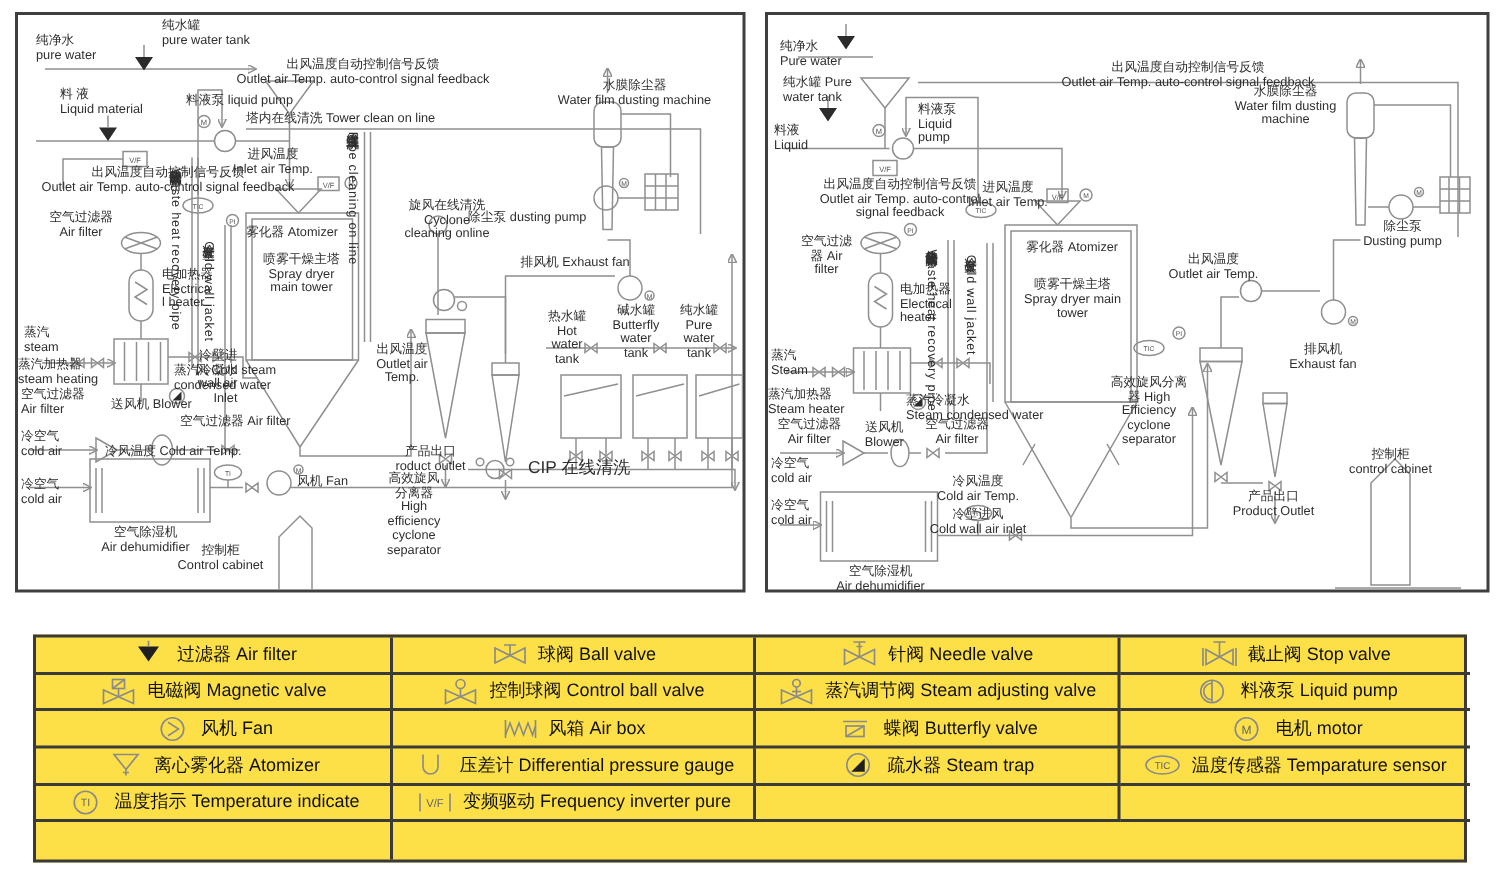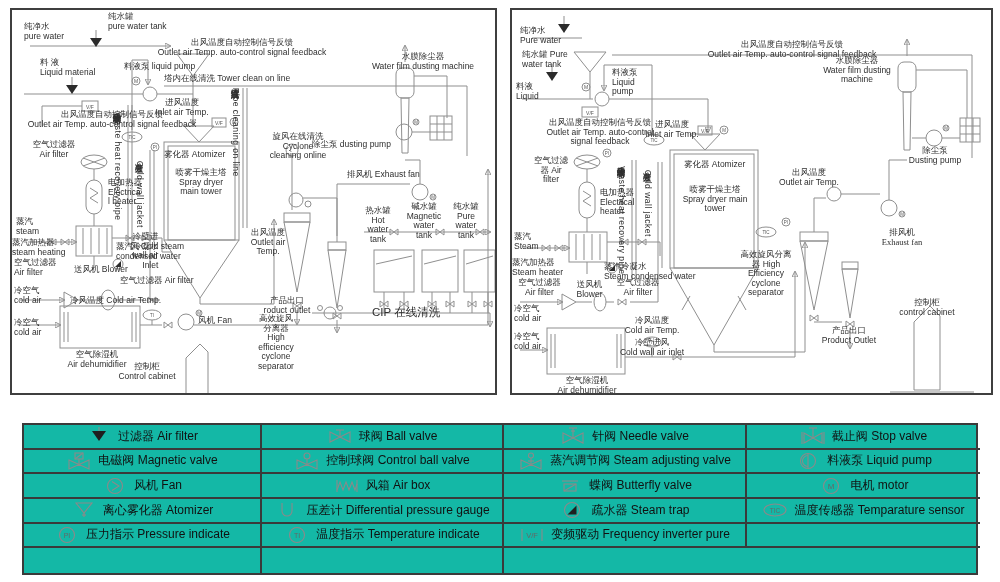--- a/index.html
+++ b/index.html
@@ -10,21 +10,21 @@
   .art{position:absolute;left:0;top:0;}
   .art path,.art line,.art rect,.art circle,.art ellipse,.art polyline,.art polygon{stroke:#8f8f8f;fill:none;stroke-width:1;}
   .art .fill{fill:#2b2b2b;stroke:none;}
   .art text{stroke:none;fill:#555;font-family:"Liberation Sans","DejaVu Sans",sans-serif;}
   .st{font-size:5px;text-anchor:middle;}
   .stb{font-size:4.5px;text-anchor:middle;}
   .lbl{position:absolute;font-size:8.5px;line-height:1.13;color:#2e2e2e;white-space:pre-line;}
   .c{text-align:center;}
   .v{writing-mode:vertical-rl;text-orientation:mixed;letter-spacing:0.5px;}
   .big{font-size:11.5px;}
-  .legend{position:absolute;left:22px;top:423px;width:956px;height:152px;display:grid;grid-template-columns:238px 242px 243px 233px;grid-auto-rows:1fr;border:2px solid #3a3a3a;box-sizing:border-box;background:#14b8a6;}
+  .legend{position:absolute;left:22px;top:423px;width:956px;height:152px;display:grid;grid-template-columns:238px 242px 243px 233px;grid-auto-rows:1fr;border:2px solid #3a3a3a;box-sizing:border-box;background:#fde047;}
   .cell{border-right:2px solid #3a3a3a;border-bottom:2px solid #3a3a3a;display:flex;align-items:center;justify-content:center;gap:6px;box-sizing:border-box;}
   .cell:nth-child(4n){border-right:none;}
   .cell:nth-child(n+21){border-bottom:none;}
   .ic{display:inline-flex;align-items:center;}
   .ic svg{display:block;}
   .ic svg *{stroke:#8a8a8a;fill:none;stroke-width:1.1;}
   .ic svg .fl{fill:#1f1f1f;stroke:none;}
   .ic svg text{stroke:none;fill:#666;font-family:"Liberation Sans","DejaVu Sans",sans-serif;}
   .ct{font-size:12px;color:#111;}
 </style>
@@ -238,30 +238,30 @@
 Temp.</div>
   <div class="lbl c" style="left:342px;top:42px;width:138px;">水膜除尘器
 Water film dusting machine</div>
   <div class="lbl" style="left:300px;top:130px;">除尘泵 dusting pump</div>
   <div class="lbl" style="left:335px;top:160px;">排风机 Exhaust fan</div>
   <div class="lbl c" style="left:348px;top:196px;width:36px;">热水罐
 Hot
 water
 tank</div>
   <div class="lbl c" style="left:392px;top:192px;width:40px;">碱水罐
-Magnetic
+Butterfly
 water
 tank</div>
   <div class="lbl c" style="left:436px;top:192px;width:36px;">纯水罐
 Pure
 water
 tank</div>
   <div class="lbl c" style="left:242px;top:286px;width:66px;">产品出口
 roduct outlet</div>
-  <div class="lbl big" style="left:340px;top:296px;margin-left:20px;">CIP 在线清洗</div>
+  <div class="lbl big" style="left:340px;top:296px;">CIP 在线清洗</div>
   <div class="lbl c" style="left:228px;top:304px;width:72px;">高效旋风
 分离器
 High
 efficiency
 cyclone
 separator</div>
 </div>
 
 <div class="panel" id="panel-right">
   <svg class="art" width="479" height="383" viewBox="0 0 479 383">
@@ -433,21 +433,21 @@
   <div class="lbl v" style="left:104px;top:150px;height:150px;">废热量回收管路 Waste heat recovery pipe</div>
   <div class="lbl v" style="left:130px;top:155px;height:125px;">冷壁夹套 Cold wall jacket</div>
   <div class="lbl" style="left:172px;top:150px;">雾化器 Atomizer</div>
   <div class="lbl c" style="left:158px;top:175px;width:90px;">喷雾干燥主塔
 Spray dryer main
 tower</div>
   <div class="lbl c" style="left:95px;top:328px;width:90px;">冷壁进风
 Cold wall air inlet</div>
   <div class="lbl c" style="left:242px;top:158px;width:110px;">出风温度
 Outlet air Temp.</div>
-  <div class="lbl c" style="left:350px;top:218px;width:80px;font-family:Liberation Serif, serif;">排风机
+  <div class="lbl c" style="left:330px;top:218px;width:80px;">排风机
 Exhaust fan</div>
   <div class="lbl c" style="left:378px;top:136px;width:90px;">除尘泵
 Dusting pump</div>
   <div class="lbl c" style="left:212px;top:240px;width:84px;">高效旋风分离
 器 High
 Efficiency
 cyclone
 separator</div>
   <div class="lbl c" style="left:292px;top:316px;width:90px;">产品出口
 Product Outlet</div>
@@ -616,29 +616,20 @@
           <ellipse cx="13" cy="9" rx="11" ry="6"></ellipse>
           <text x="13" y="11.5" text-anchor="middle" font-size="6.5">TIC</text>
         </svg>
       </span>
     <span class="ct">温度传感器 Temparature sensor</span>
   </div>
   <div class="cell">
     <span class="ic">
         <svg width="26" height="18" viewBox="0 0 26 18">
           <circle cx="13" cy="9" r="7.5"></circle>
-          <text x="13" y="11.5" text-anchor="middle" font-size="7">PI</text>
-        </svg>
-      </span>
-    <span class="ct">压力指示 Pressure indicate</span>
-  </div>
-  <div class="cell">
-    <span class="ic">
-        <svg width="26" height="18" viewBox="0 0 26 18">
-          <circle cx="13" cy="9" r="7.5"></circle>
           <text x="13" y="11.5" text-anchor="middle" font-size="7">TI</text>
         </svg>
       </span>
     <span class="ct">温度指示 Temperature indicate</span>
   </div>
 
   <div class="cell">
     <span class="ic">
         <svg width="26" height="18" viewBox="0 0 26 18">
           <line x1="3" y1="3" x2="3" y2="15"></line>

